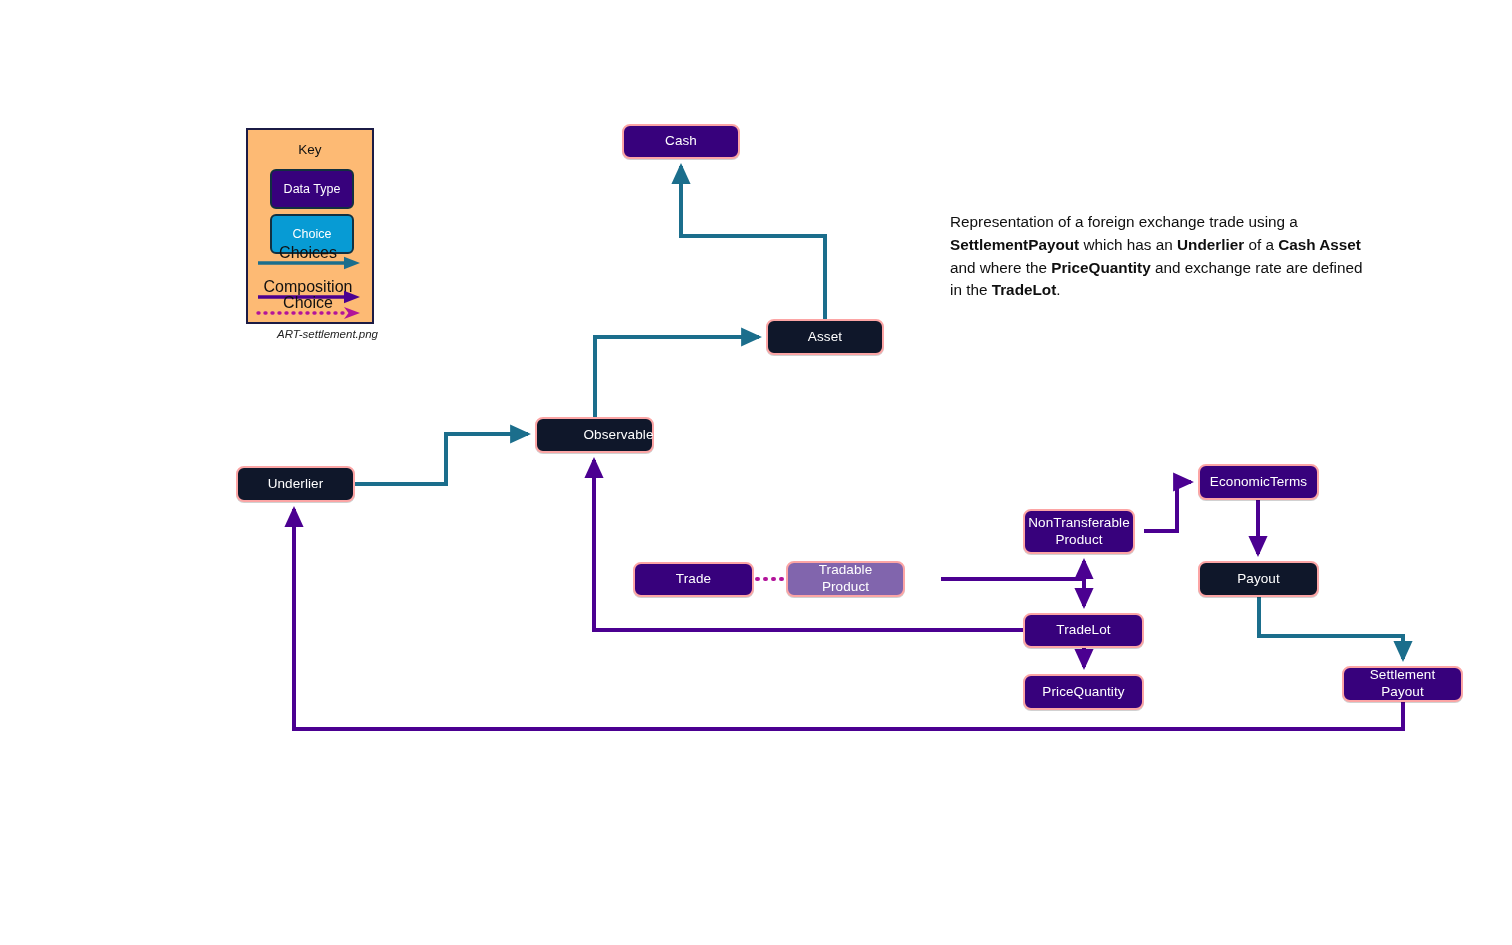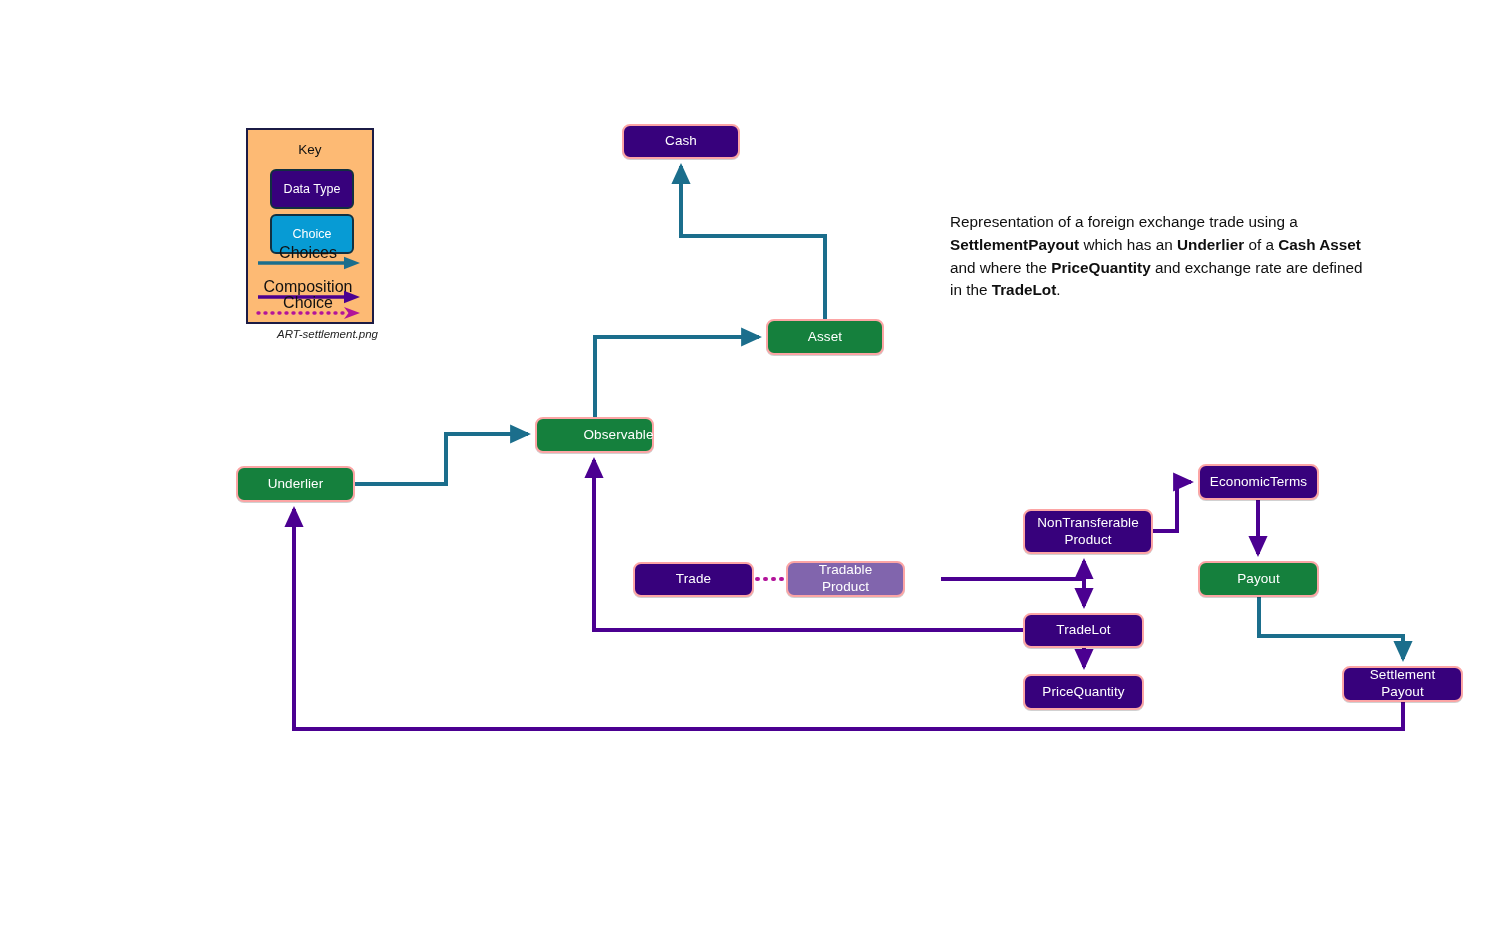--- a/index.html
+++ b/index.html
@@ -43,21 +43,21 @@
     justify-content: center;
     text-align: center;
     color: #ffffff;
     font-size: 13.5px;
     line-height: 1.25;
     letter-spacing: 0.1px;
     box-shadow: 0 1px 0 rgba(0,0,0,0.18);
     z-index: 5;
   }
   .node.datatype { background: #37017c; }
-  .node.choice   { background: #15803d; }
+  .node.choice   { background: #0f172a; }
   .node.abstract { background: #8165ad; }
 
   
   #key-panel {
     position: absolute;
     left: 246px;
     top: 128px;
     width: 128px;
     height: 196px;
     box-sizing: border-box;
@@ -193,21 +193,21 @@
   </div>
 
   <div class="node choice" style="left:236px;top:466px;width:119px;height:36px;">
     <span>Underlier</span>
   </div>
 
   <div class="node datatype" style="left:1198px;top:464px;width:121px;height:36px;">
     <span>EconomicTerms</span>
   </div>
 
-  <div class="node datatype" style="left:1023px;top:509px;width:130px;height:45px;">
+  <div class="node datatype" style="left:1023px;top:509px;width:112px;height:45px;">
     <span>NonTransferable<br>Product</span>
   </div>
 
   <div class="node datatype" style="left:633px;top:562px;width:121px;height:35px;">
     <span>Trade</span>
   </div>
 
   <div class="node abstract" style="left:786px;top:561px;width:119px;height:36px;">
     <span>Tradable<br>Product</span>
   </div>

